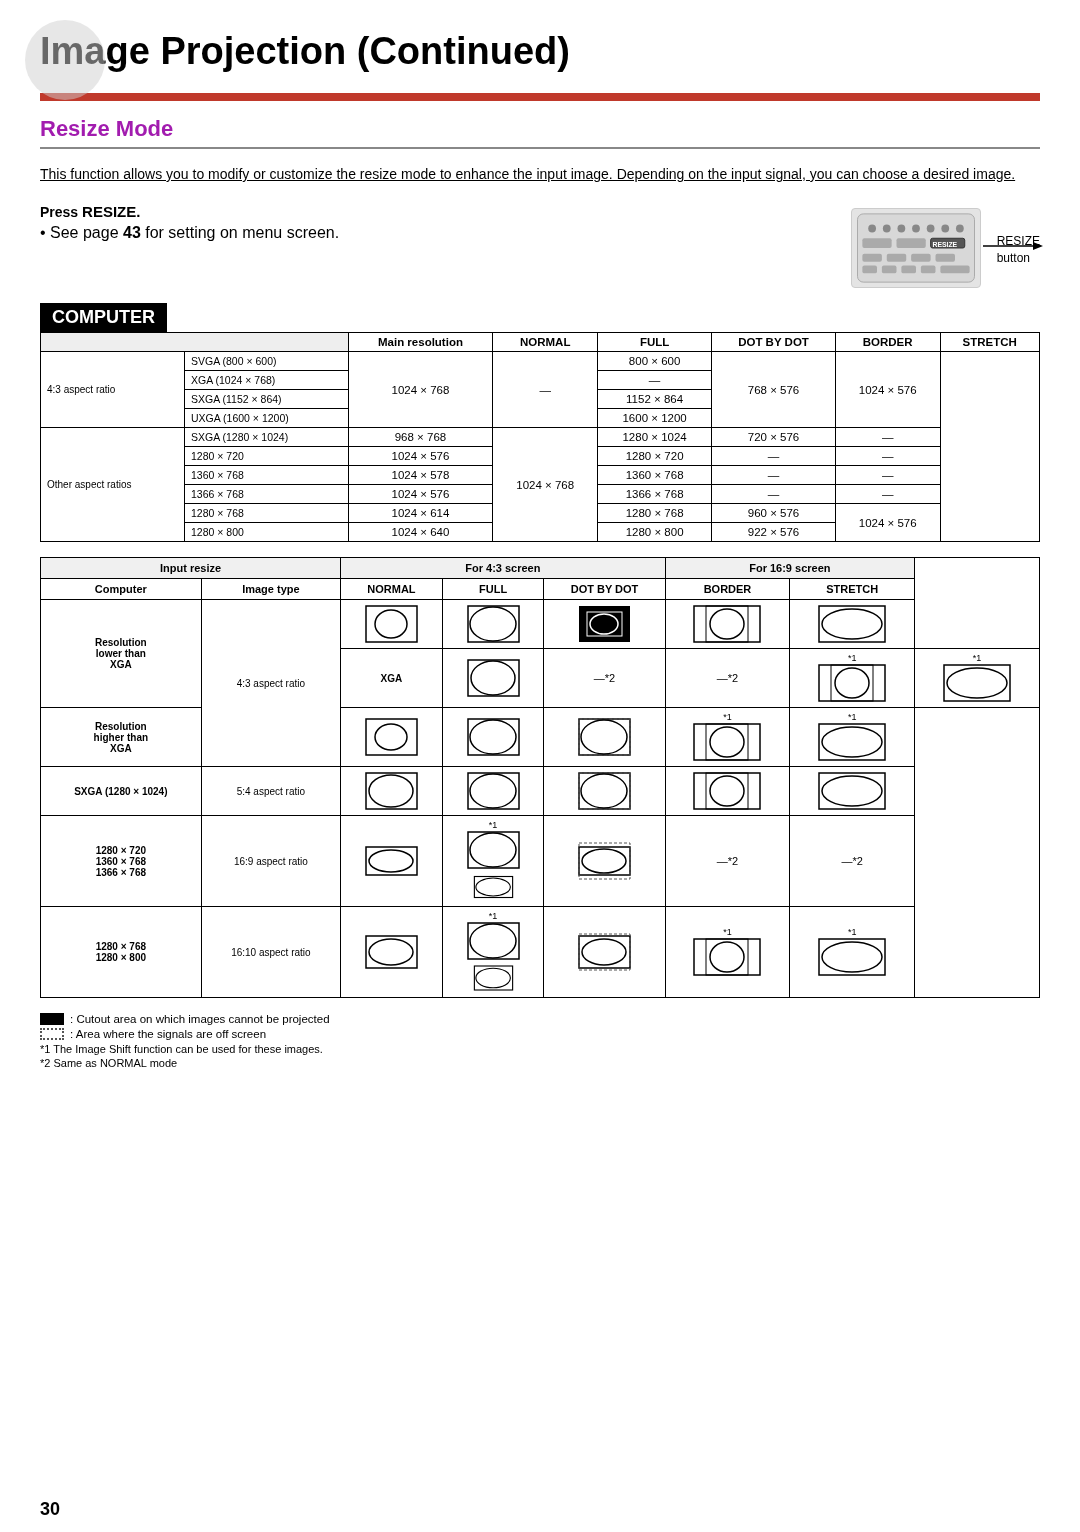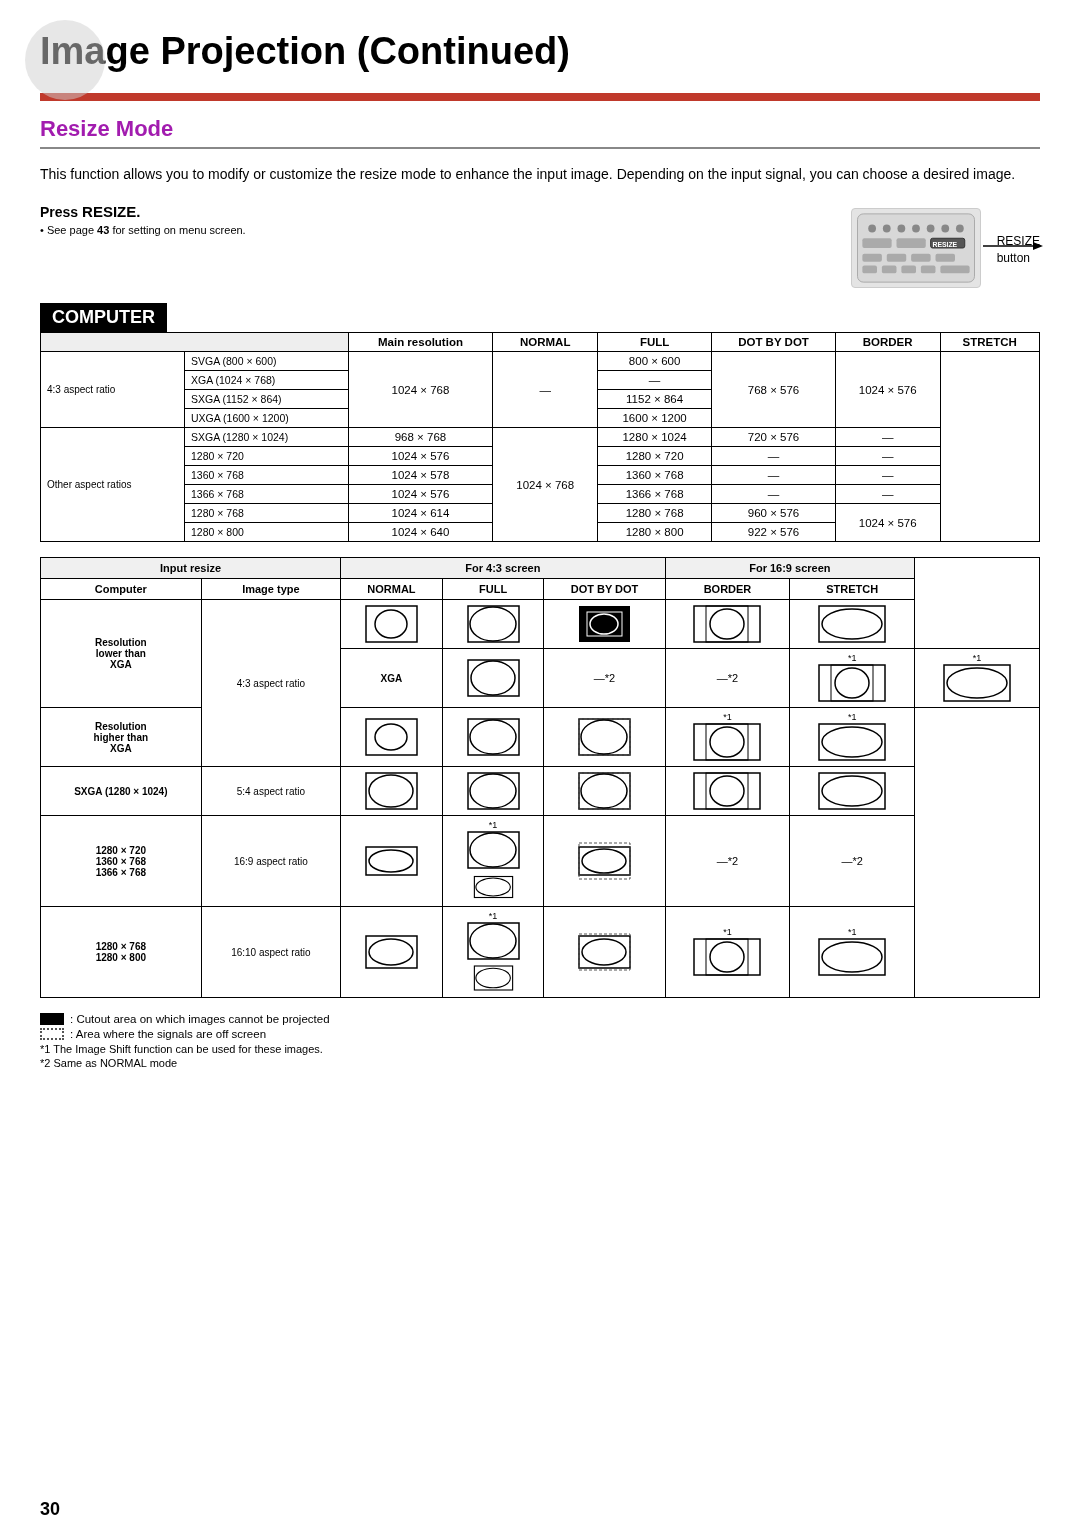--- a/index.html
+++ b/index.html
@@ -43,34 +43,35 @@
       border-bottom: 2px solid #888;
       padding-bottom: 5px;
       margin-bottom: 15px;
     }
 
     
     .description {
       font-size: 14px;
       line-height: 1.5;
       margin-bottom: 18px;
+      text-decoration: underline;
     }
 
     
     .press-resize {
       font-size: 14px;
       font-weight: bold;
       margin-bottom: 4px;
     }
     .press-resize span {
       font-weight: 900;
       font-size: 15px;
     }
     .see-page {
-      font-size: 11px;
+      font-size: 16px;
       margin-bottom: 13px;
     }
     .see-page b { font-weight: bold; }
 
     
     .top-section {
       display: flex;
       justify-content: space-between;
       align-items: flex-start;
       margin-bottom: 12px;

